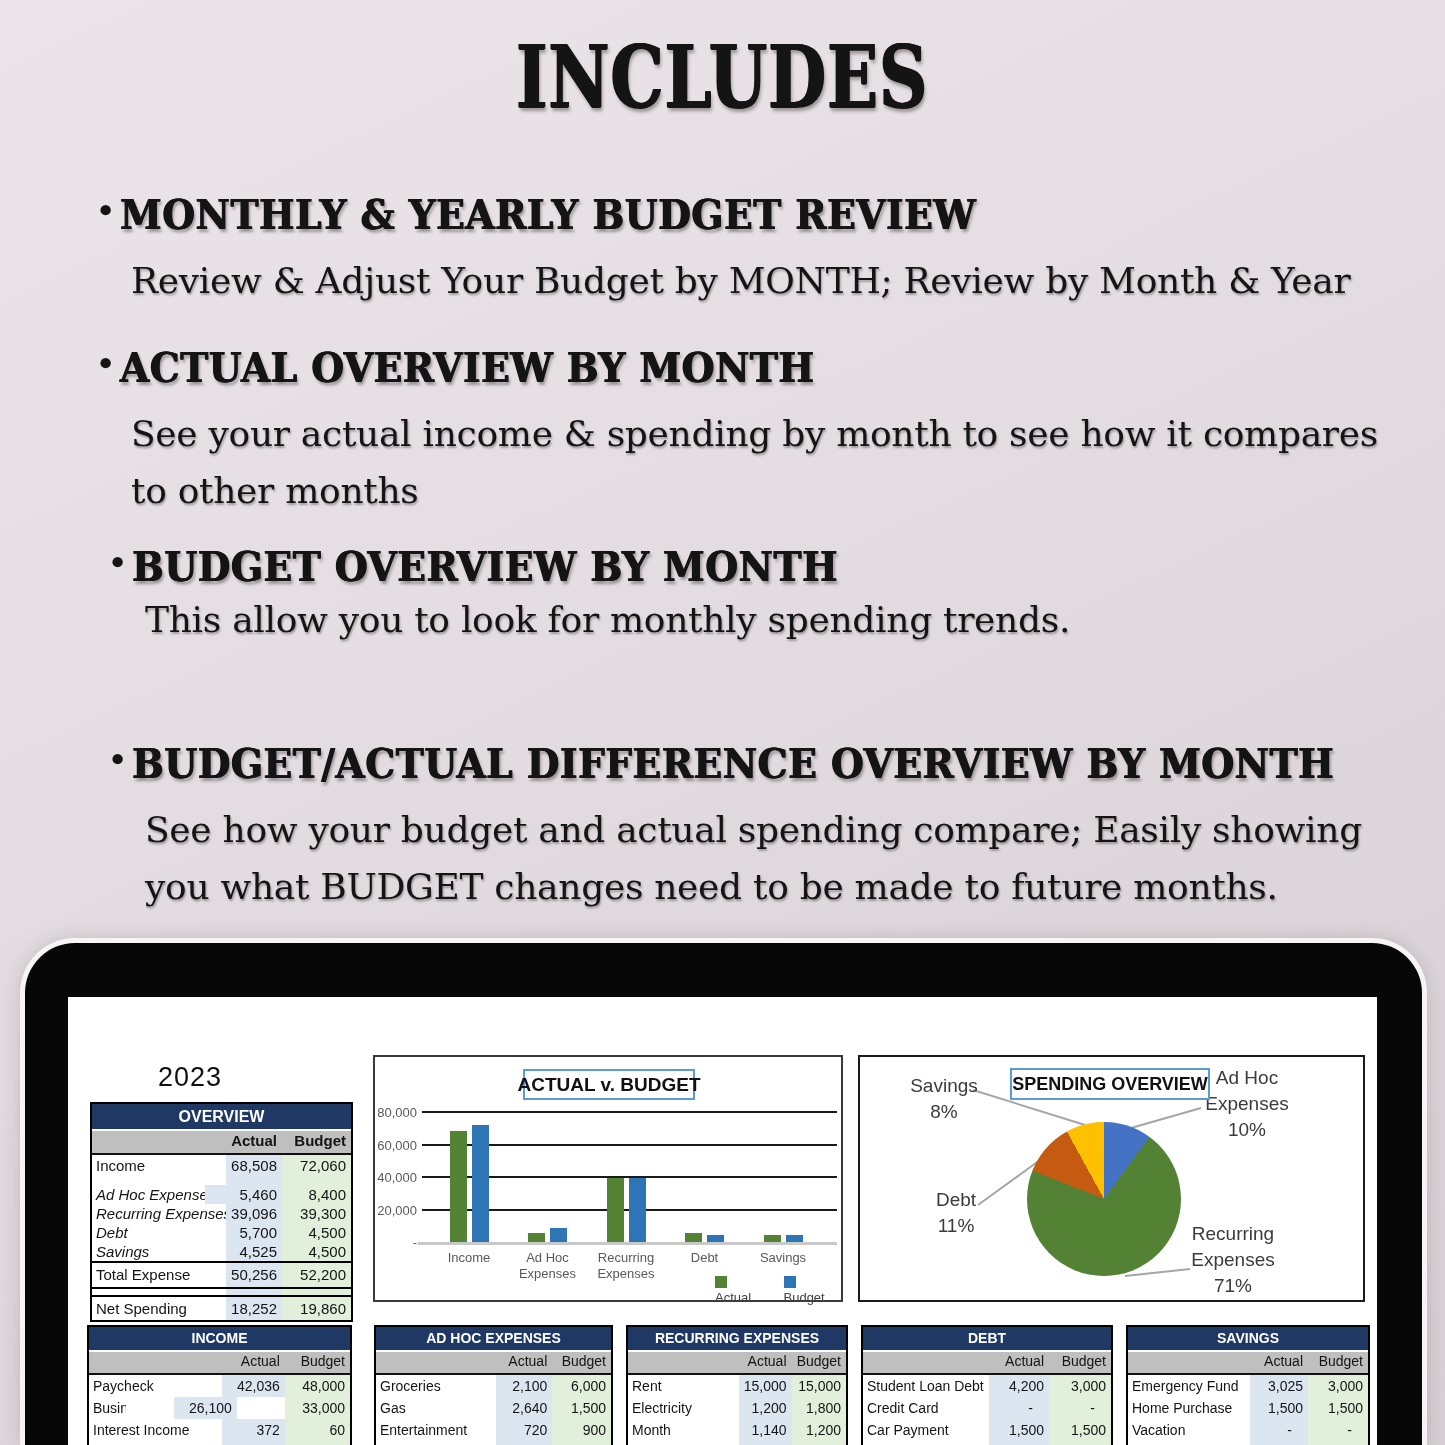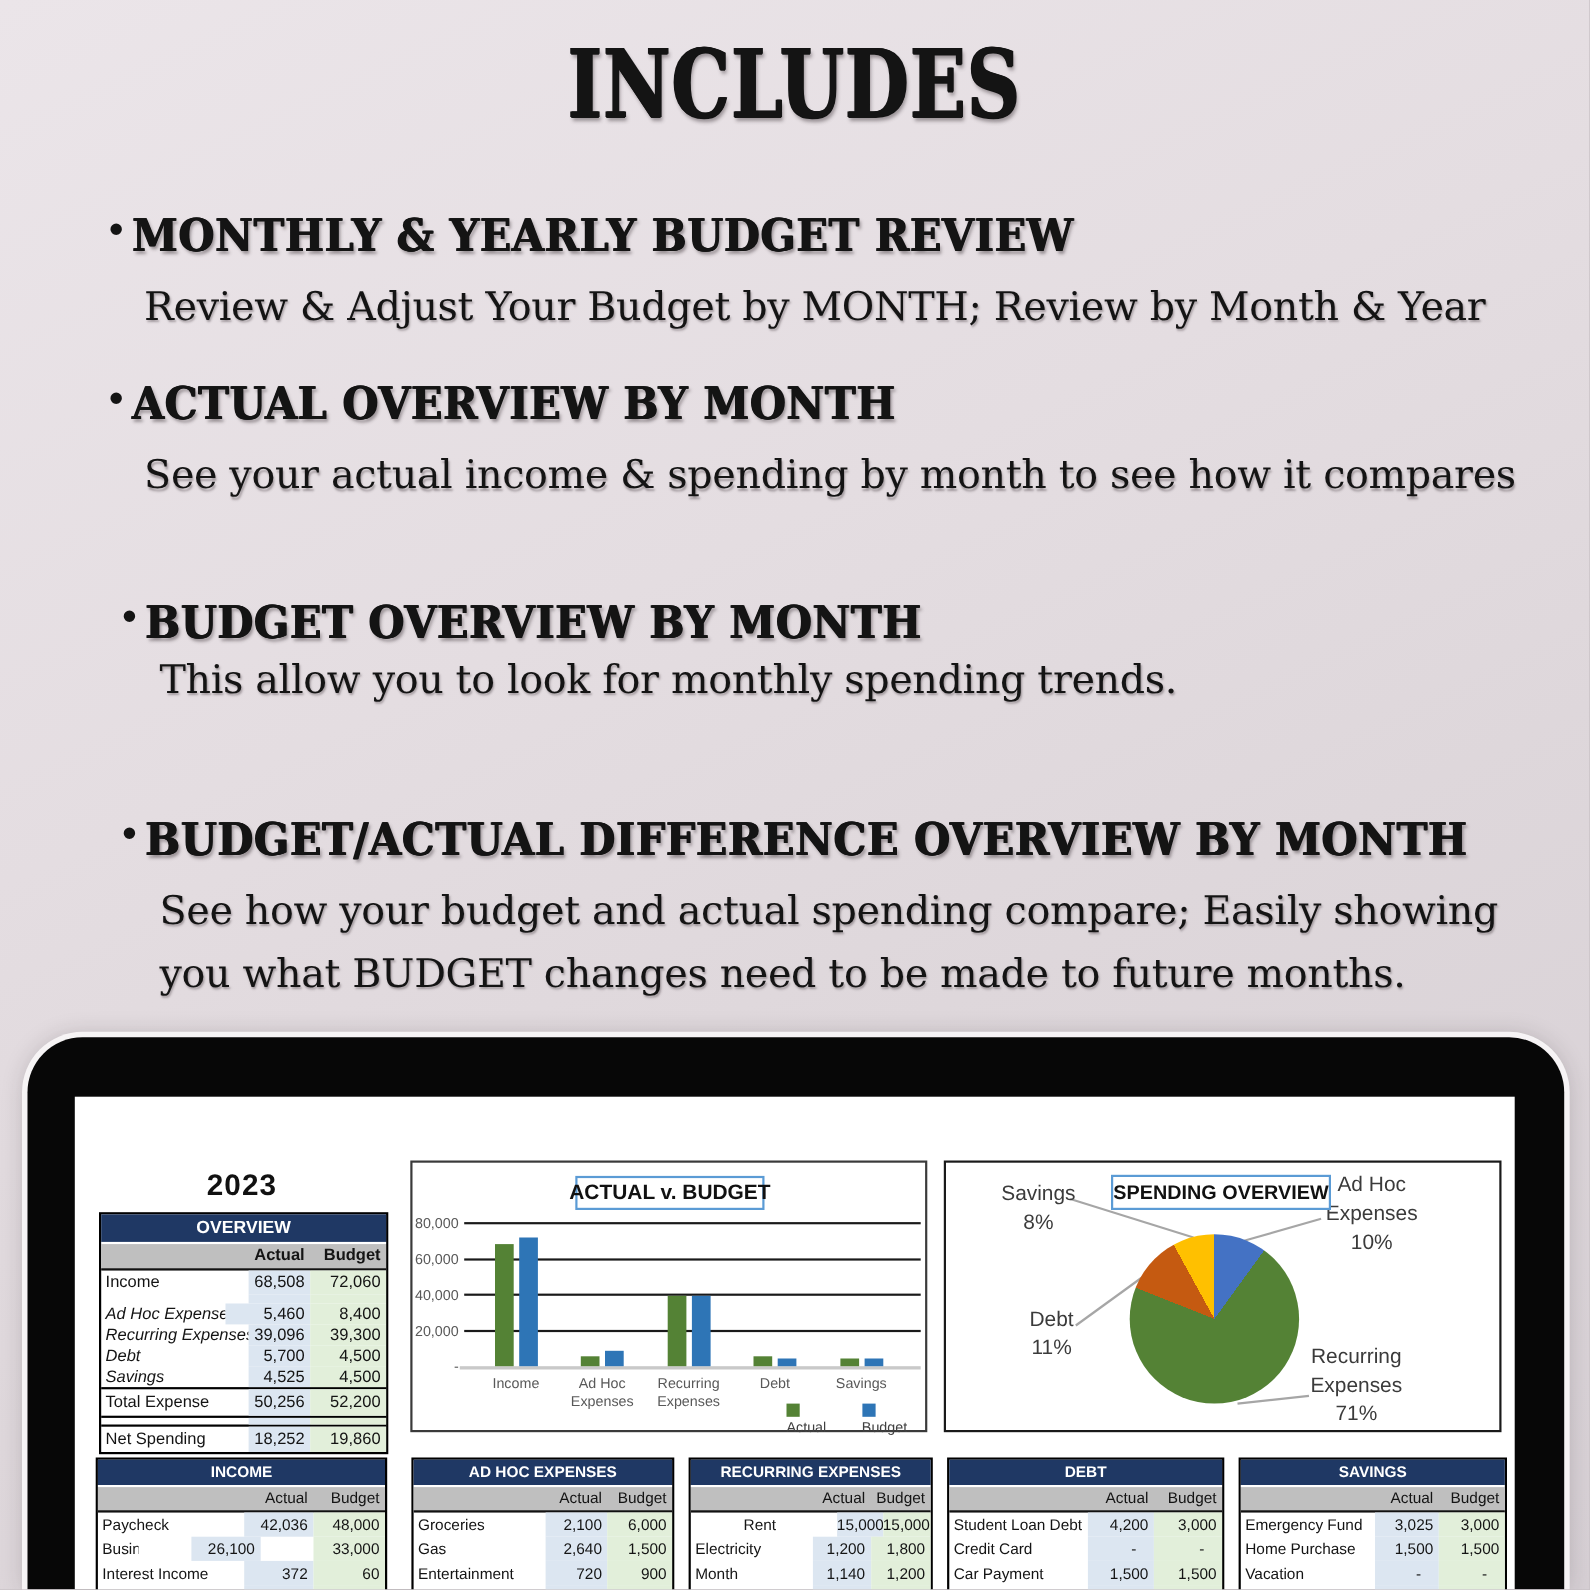--- a/index.html
+++ b/index.html
@@ -30,21 +30,21 @@
   .b3 .bl,.b4 .bl{margin-left:38px;}
   .bl.first{margin-top:13px;}
   
   .laptop{
     position:absolute;left:25px;top:943px;width:1397px;height:502px;
     background:#070707;border-radius:50px 50px 0 0;
     box-shadow:0 0 0 5px rgba(250,247,249,.92),0 0 22px rgba(40,30,35,.25);
   }
   .screen{position:absolute;left:68px;top:997px;width:1309px;height:448px;background:#ffffff;}
   .screen-item{position:absolute;font-family:"Liberation Sans",sans-serif;}
-  .year{left:158px;top:1062px;width:124px;text-align:center;font-size:27px;font-weight:bold;letter-spacing:1px;color:#111;}
+  .year{left:158px;top:1062px;width:124px;text-align:left;font-size:27px;font-weight:normal;letter-spacing:1px;color:#111;}
   
   .sheet-table{position:absolute;background:#fff;border:2px solid #000;box-sizing:border-box;font-family:"Liberation Sans",sans-serif;}
   .tbl-title{background:#1f3864;color:#fff;font-weight:bold;text-align:center;border-bottom:2px solid #fff;}
   .tbl-head{background:#bfbfbf;display:flex;border-bottom:2px solid #111;}
   .tbl-row{display:flex;}
   .cell{box-sizing:border-box;overflow:hidden;white-space:nowrap;}
   .c-label{flex:1;text-align:left;padding-left:4px;}
   .c-num{text-align:right;padding-right:5px;}
   .c-dash{padding-right:16px;}
   .bg-a{background:#dce6f1;}
@@ -78,20 +78,21 @@
   </div>
 
   <div class="bullet b1" style="left:95px;top:190px;">
     <span class="dot">•</span><span class="bh">MONTHLY &amp; YEARLY BUDGET REVIEW</span>
     <div class="bl first">Review &amp; Adjust Your Budget by MONTH; Review by Month &amp; Year</div>
   </div>
 
   <div class="bullet b2" style="left:95px;top:343px;">
     <span class="dot">•</span><span class="bh">ACTUAL OVERVIEW BY MONTH</span>
     <div class="bl first">See your actual income &amp; spending by month to see how it compares</div>
+    <div class="bl">to other months</div>
   </div>
 
   <div class="bullet b3" style="left:107px;top:542px;">
     <span class="dot">•</span><span class="bh">BUDGET OVERVIEW BY MONTH</span>
     <div class="bl">This allow you to look for monthly spending trends.</div>
   </div>
 
   <div class="bullet b4" style="left:107px;top:739px;">
     <span class="dot">•</span><span class="bh">BUDGET/ACTUAL DIFFERENCE OVERVIEW BY MONTH</span>
     <div class="bl first">See how your budget and actual spending compare; Easily showing</div>
@@ -285,21 +286,21 @@
           <div class="cell c-num bg-b c-dash" style="width:25%;">-</div>
         </div>
       </div>
       <div class="sheet-table" style="left:626px;top:1325px;width:222px;">
         <div class="tbl-title" style="height:23px;line-height:23px;font-size:14px;">RECURRING EXPENSES</div>
         <div class="tbl-head" style="height:21px;line-height:19px;font-size:14px;">
           <div class="cell c-label"></div>
           <div class="cell c-num" style="width:24%;">Actual</div>
           <div class="cell c-num" style="width:25%;">Budget</div>
         </div>
-        <div class="tbl-row" style="height:22px;line-height:22px;font-size:14px;margin-left:44px;">
+        <div class="tbl-row" style="height:22px;line-height:22px;font-size:14px;">
           <div class="cell c-label">Rent</div>
           <div class="cell c-num bg-a" style="width:24%;">15,000</div>
           <div class="cell c-num bg-b" style="width:25%;">15,000</div>
         </div>
         <div class="tbl-row" style="height:22px;line-height:22px;font-size:14px;">
           <div class="cell c-label">Electricity</div>
           <div class="cell c-num bg-a" style="width:24%;">1,200</div>
           <div class="cell c-num bg-b" style="width:25%;">1,800</div>
         </div>
         <div class="tbl-row" style="height:22px;line-height:22px;font-size:14px;">

